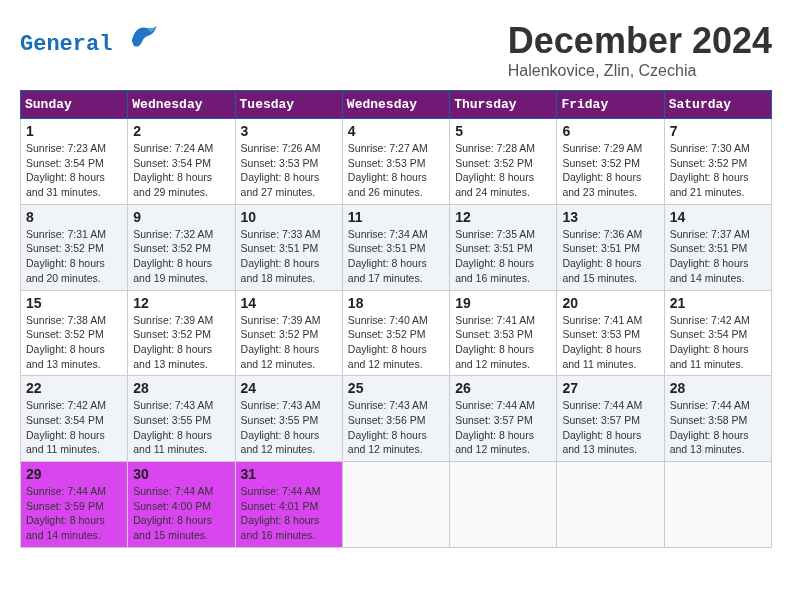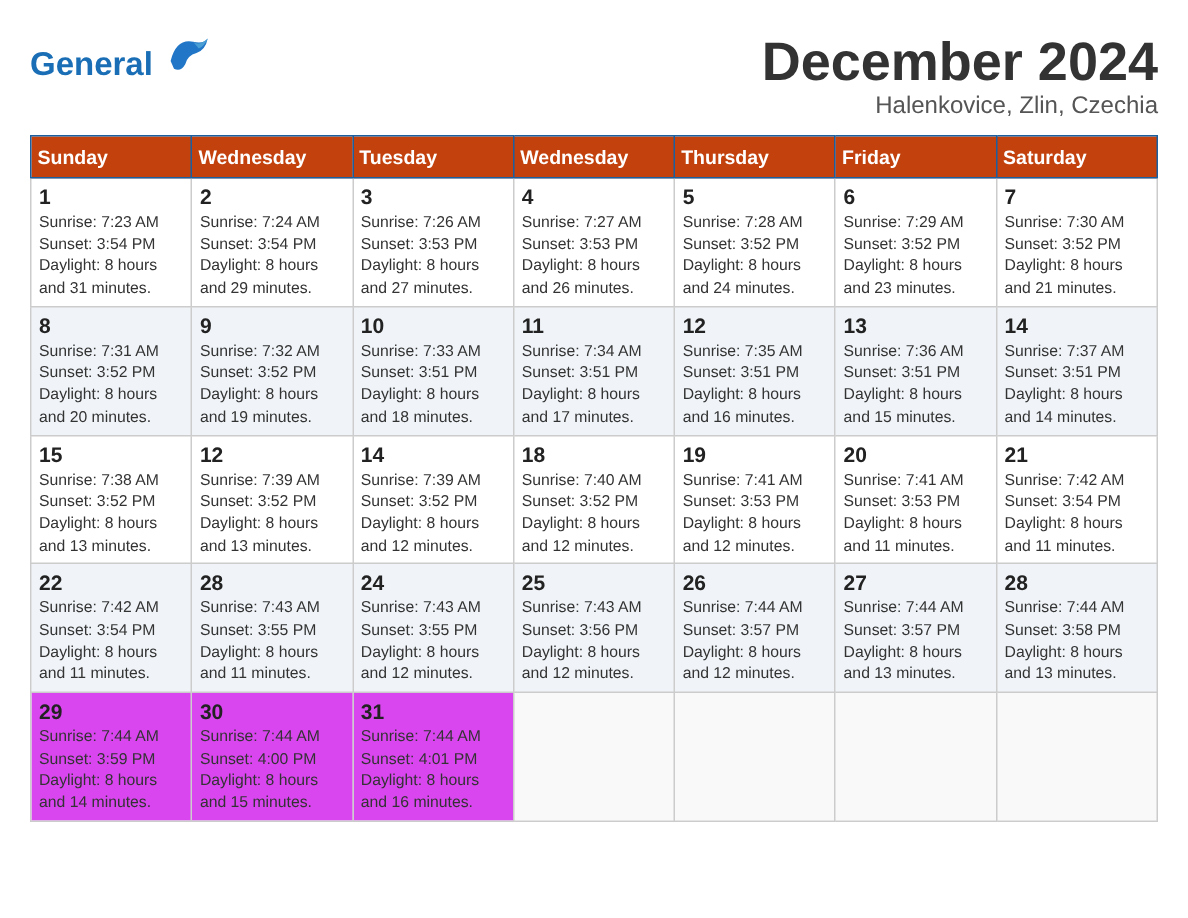--- a/index.html
+++ b/index.html
@@ -28,44 +28,45 @@
     }
     .logo-text span {
       color: #1a6eb5;
     }
     .logo-bird {
       width: 30px;
       height: 30px;
       margin-left: 2px;
     }
     .title-block {
-      text-align: right;
+      text-align: left;
     }
     .month-title {
       font-size: 36px;
       font-weight: bold;
       color: #333;
     }
     .location {
       font-size: 16px;
       color: #555;
     }
     .calendar {
       width: 100%;
       border-collapse: collapse;
       font-size: 11px;
     }
     .calendar th {
-      background-color: #c2410c;
+      background-color: #701a75;
       color: white;
       padding: 6px 4px;
       text-align: left;
       font-size: 13px;
       font-weight: bold;
       border: 1px solid #1a5fa0;
+      font-family: Liberation Mono, monospace;
     }
     .calendar td {
       border: 1px solid #ccc;
       vertical-align: top;
       padding: 4px 5px;
       width: 107px;
       min-height: 80px;
       background: #fff;
     }
     .calendar tr:nth-child(even) td {
@@ -89,21 +90,21 @@
     .calendar tr:last-child td {
       background-color: #d946ef;
     }
   </style>
 </head>
 <body>
 
 <div class="header">
   <div class="logo">
     <div>
-      <div style="display:flex;align-items:center;">
+      <div style="display:flex;align-items:center;font-family:Liberation Mono, monospace;">
         <div class="logo-text">
           <span>General</span>
           <svg class="logo-bird" viewBox="0 0 40 35">
             <path d="M5,25 Q10,5 25,8 Q35,10 38,5 Q36,15 28,18 Q20,20 18,28 Q14,35 8,32 Z" fill="#2176c7"></path>
             <path d="M25,8 Q30,12 38,5 Q35,12 30,14 Z" fill="#4a9fd4"></path>
           </svg>
         </div>
       </div>
     </div>
   </div>

